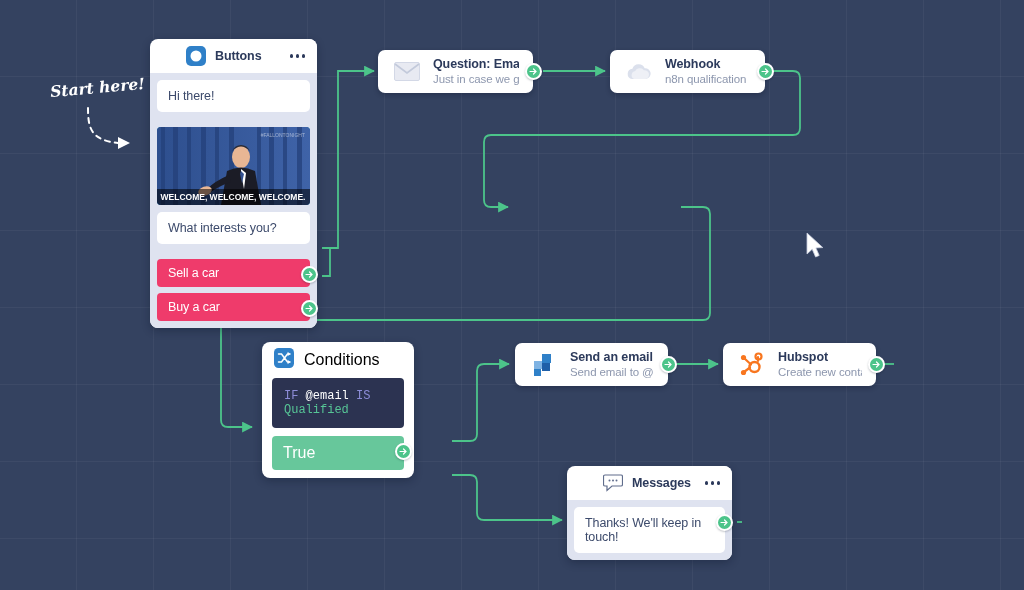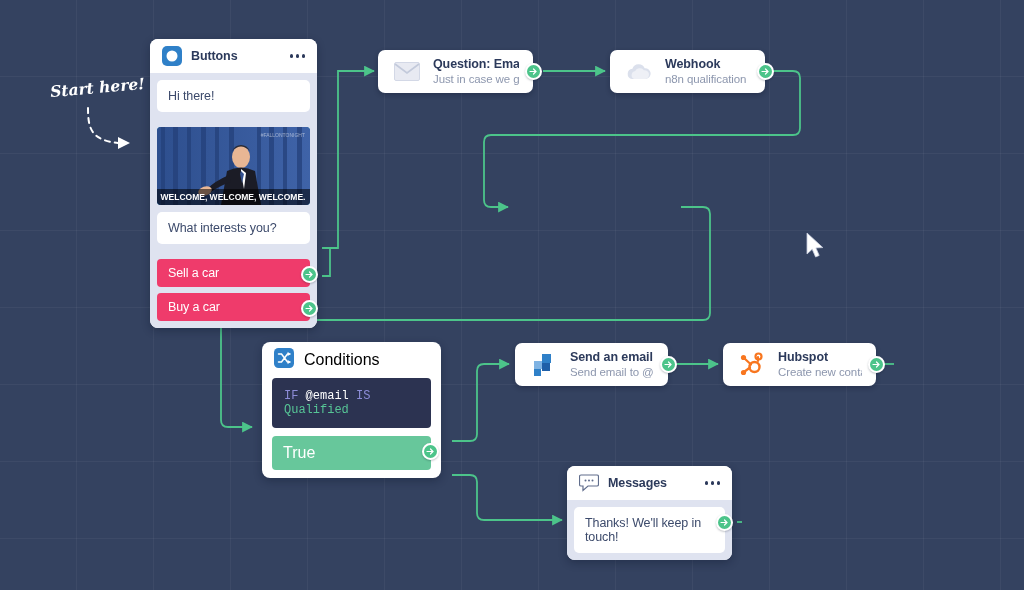--- a/index.html
+++ b/index.html
@@ -67,20 +67,21 @@
     border-radius: 8px;
     box-shadow: 0 3px 8px rgba(10,18,40,0.33);
     overflow: visible;
   }
   .card-head {
     height: 34px;
     display: flex; align-items: center;
     padding: 0 12px;
     border-radius: 8px 8px 0 0;
     background: #fff;
+    margin-left: 24px;
   }
   .card-head .chicon { width: 20px; height: 20px; flex:0 0 20px; margin-right: 9px; display:flex; align-items:center; justify-content:center;}
   .card-head .chtitle { font-size: 12.5px; font-weight: bold; color: #2c3a5b; letter-spacing: -0.1px; }
   .card-head .dots { margin-left: auto; display:flex; gap:2.5px; }
   .card-head .dots i { width:3.5px; height:3.5px; border-radius:50%; background:#2c3a5b; display:block; }
   .card-body { background: #dfe3f0; padding: 7px; border-radius: 0 0 8px 8px; }
 
   .bubble {
     background: #ffffff;
     border-radius: 5px;
@@ -298,21 +299,21 @@
       <span class="nsub">n8n qualification</span>
     </span>
     <span class="port" style="right:-8.5px; top:13px;">
       <svg width="9" height="9" viewBox="0 0 9 9">
           <path d="M1,4.5 L7,4.5 M4.5,2 L7,4.5 L4.5,7" stroke="#fff" stroke-width="1.2" fill="none" stroke-linecap="round"></path>
         </svg>
     </span>
   </div>
 
 
-  <div class="cond-card" style="left:262px; top:342px; width:179px;">
+  <div class="cond-card" style="left:262px; top:342px; width:152px;">
     <div class="cond-head">
       <span class="chicon" style="margin-right:10px;">
         <svg width="20" height="20">
             <rect width="20" height="20" rx="4.5" fill="#2f80c8"></rect>
           <path d="M4.5,6 h3 l6,8 h2.5 M4.5,14 h3 l6,-8 h2.5" stroke="#ffffff" stroke-width="1.5" fill="none" stroke-linecap="round"></path>
           <path d="M13.6,3.8 L16.3,6 L13.6,8.2 z" fill="#ffffff"></path>
           <path d="M13.6,11.8 L16.3,14 L13.6,16.2 z" fill="#ffffff"></path>
         </svg>
       </span>
       <span class="chtitle">Conditions</span>

